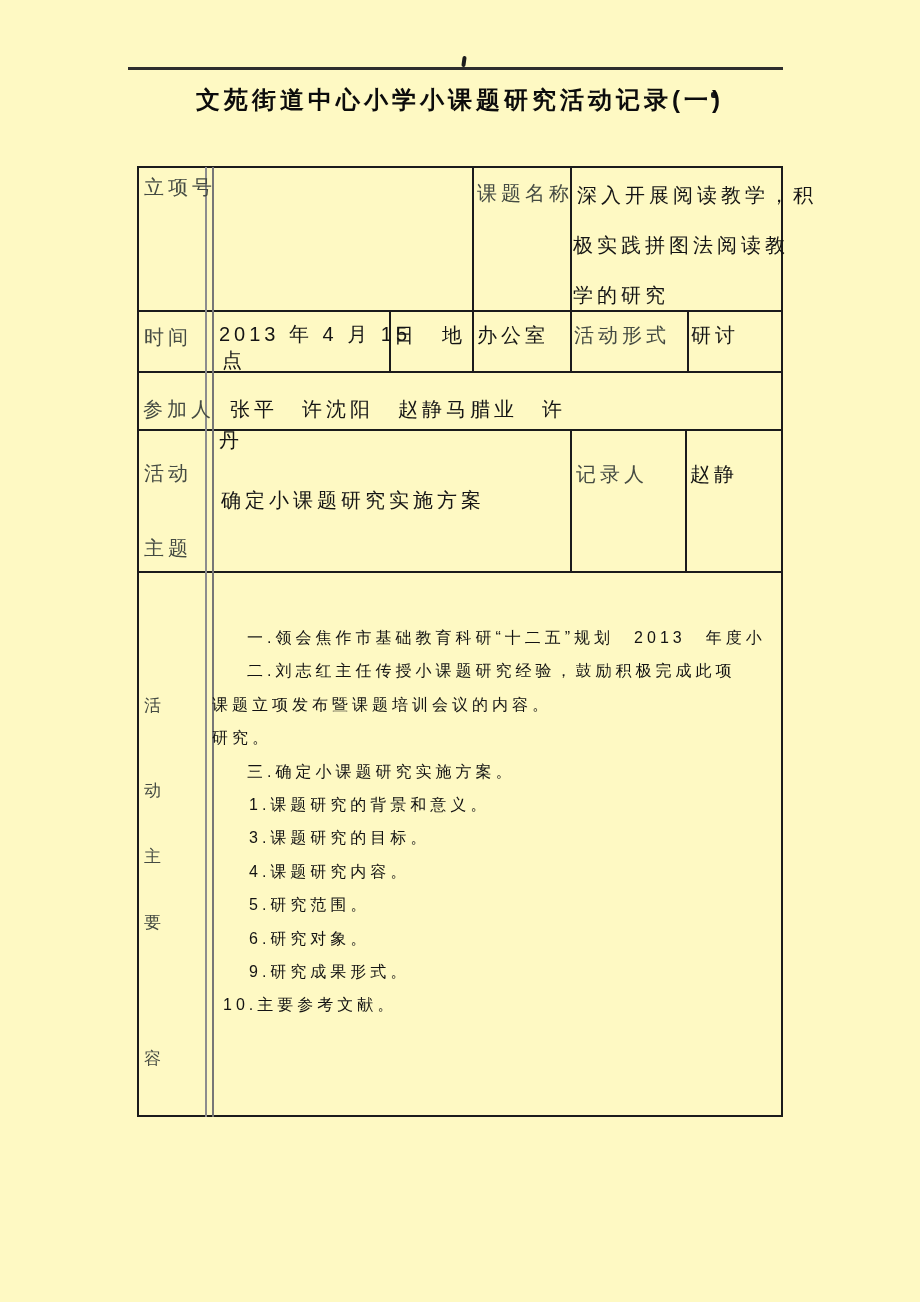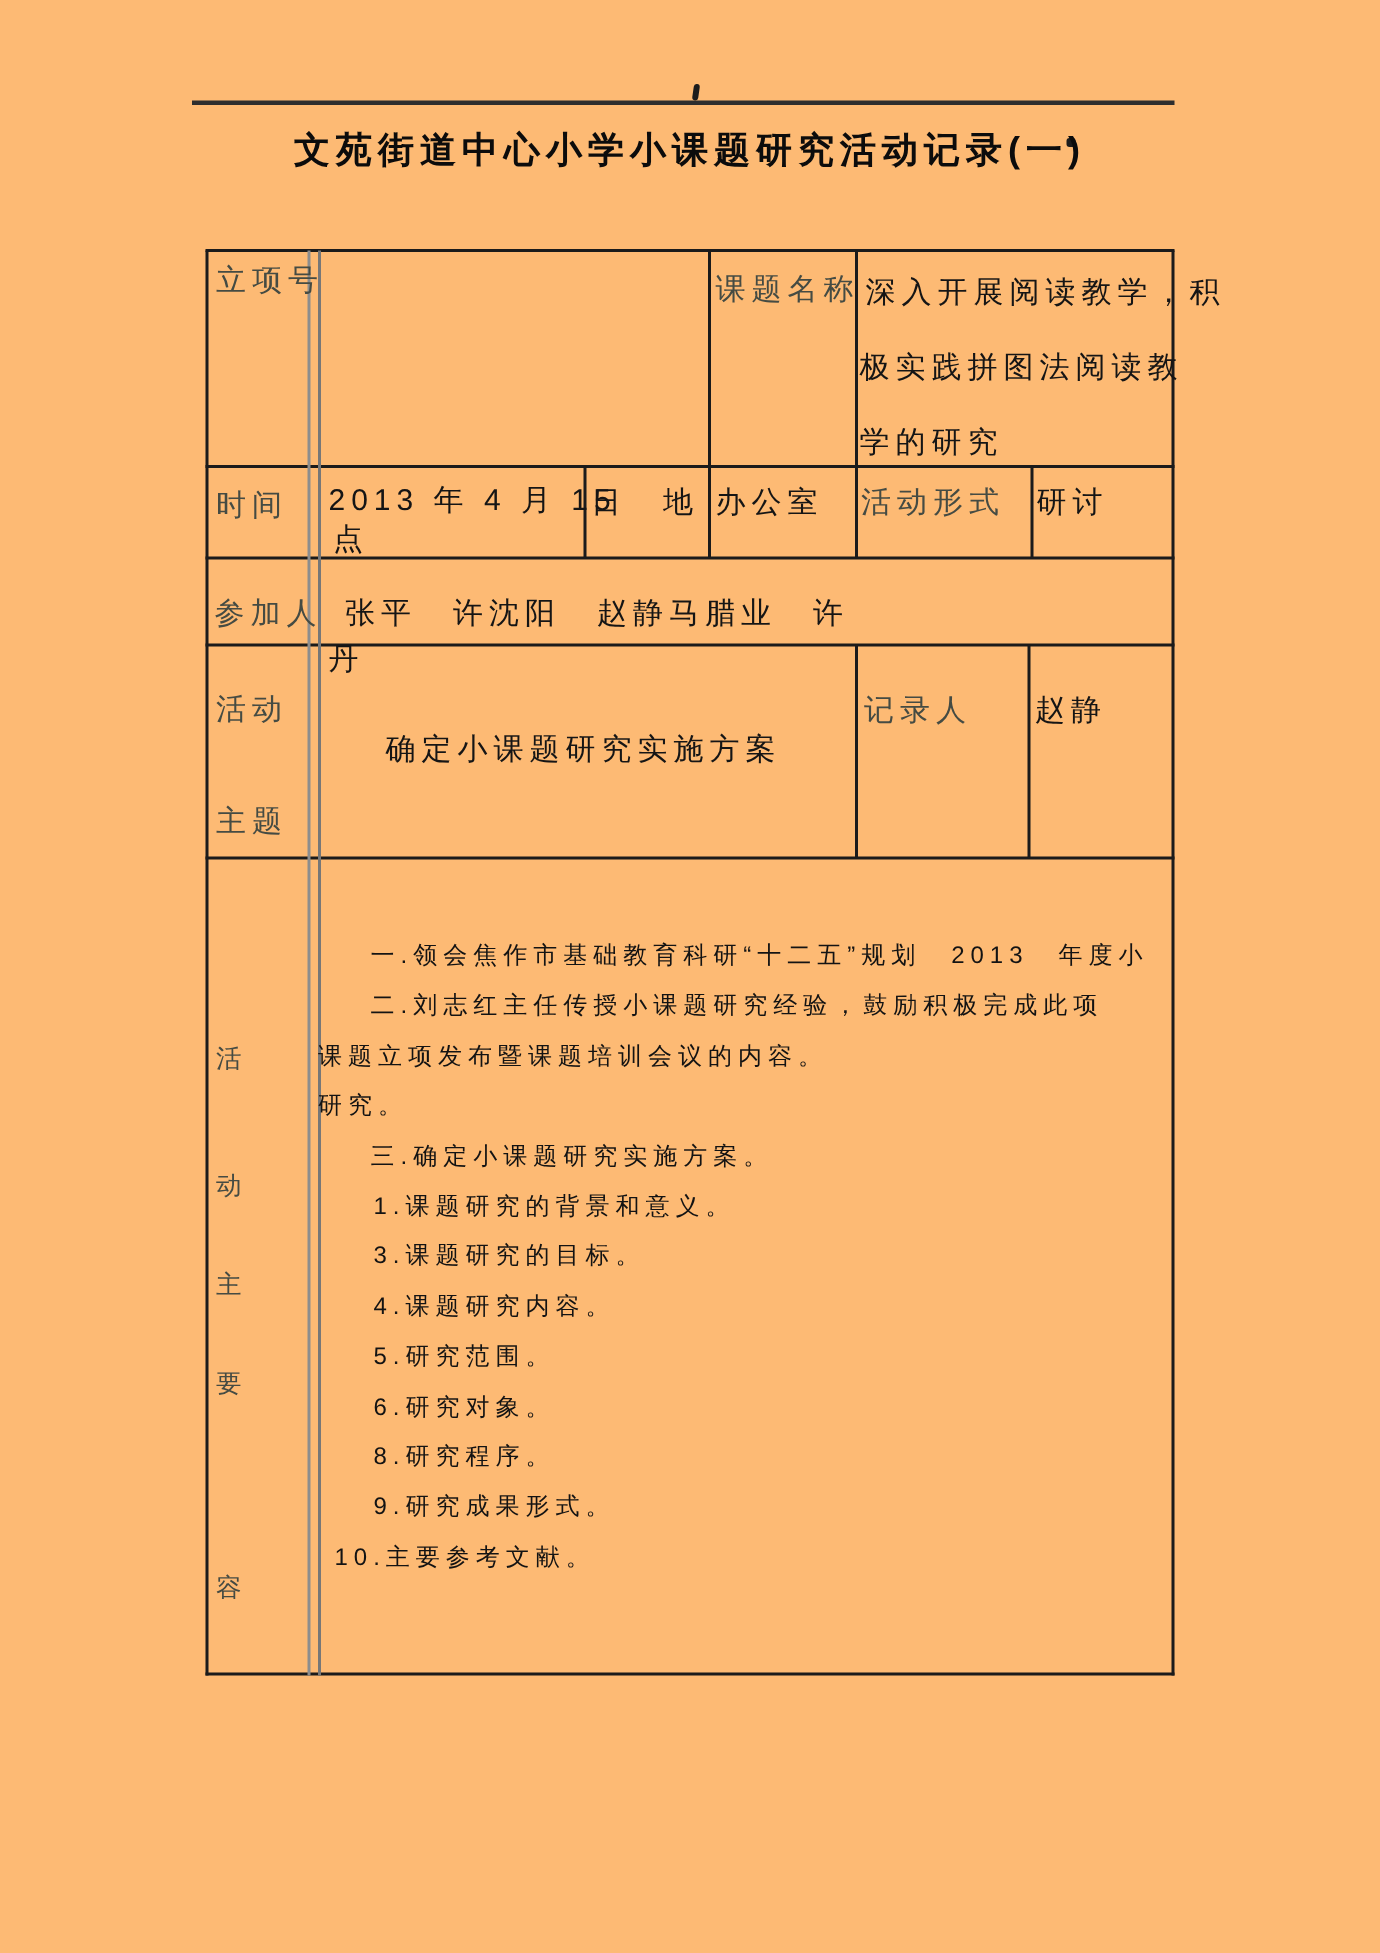--- a/index.html
+++ b/index.html
@@ -1,19 +1,19 @@
 <!DOCTYPE html>
 <html><head>
 <meta charset="utf-8">
 <style>
   html,body{margin:0;padding:0;background:#ffffff;}
   .page{
     position:relative;
     width:920px;height:1302px;
-    background:#fdba74;
+    background:#fef9c3;
     overflow:hidden;
     font-family:"Liberation Sans", sans-serif;
     color:#161616;
   }
   
   .hline{position:absolute;height:2px;background:#1b1b1b;}
   .vline{position:absolute;width:2px;background:#1b1b1b;}
   .toprule{position:absolute;left:128px;top:67px;width:655px;height:3px;background:#2e2e2e;}
   .dblline{
     position:absolute;left:205px;top:167px;width:5px;height:950px;
@@ -89,39 +89,38 @@
   <div class="t" style="left:477px;top:324px;">办公室</div>
   <div class="t lab" style="left:574px;top:324px;">活动形式</div>
   <div class="t" style="left:691px;top:324px;">研讨</div>
 
   <div class="t lab" style="left:143px;top:398px;">参加人</div>
   <div class="t" style="left:230px;top:398px;">张平　许沈阳　赵静马腊业　许</div>
   <div class="t" style="left:219px;top:429px;">丹</div>
 
   <div class="t lab" style="left:144px;top:462px;text-align:center;">活动</div>
   <div class="t lab" style="left:144px;top:537px;">主题</div>
-  <div class="t" style="left:221px;top:489px;margin-left:36px;">确定小课题研究实施方案</div>
+  <div class="t" style="left:221px;top:489px;">确定小课题研究实施方案</div>
   <div class="t lab" style="left:576px;top:463px;text-align:right;">记录人</div>
   <div class="t" style="left:690px;top:463px;">赵静</div>
 
   <div class="vchar" style="top:694px;">活</div>
   <div class="vchar" style="top:779px;">动</div>
   <div class="vchar" style="top:845px;">主</div>
   <div class="vchar" style="top:911px;">要</div>
   <div class="vchar" style="top:1047px;">容</div>
 
   <div class="content">
     <div class="cline ip">一.领会焦作市基础教育科研“十二五”规划　2013　年度小</div>
     <div class="cline ip">二.刘志红主任传授小课题研究经验，鼓励积极完成此项</div>
     <div class="cline i0">课题立项发布暨课题培训会议的内容。</div>
     <div class="cline i0">研究。</div>
     <div class="cline ip">三.确定小课题研究实施方案。</div>
     <div class="cline in">1.课题研究的背景和意义。</div>
     <div class="cline in">3.课题研究的目标。</div>
     <div class="cline in">4.课题研究内容。</div>
     <div class="cline in">5.研究范围。</div>
     <div class="cline in">6.研究对象。</div>
-    <div class="cline in">8.研究程序。</div>
     <div class="cline in">9.研究成果形式。</div>
     <div class="cline i10">10.主要参考文献。</div>
   </div>
 
 </div>
 
 </body></html>

